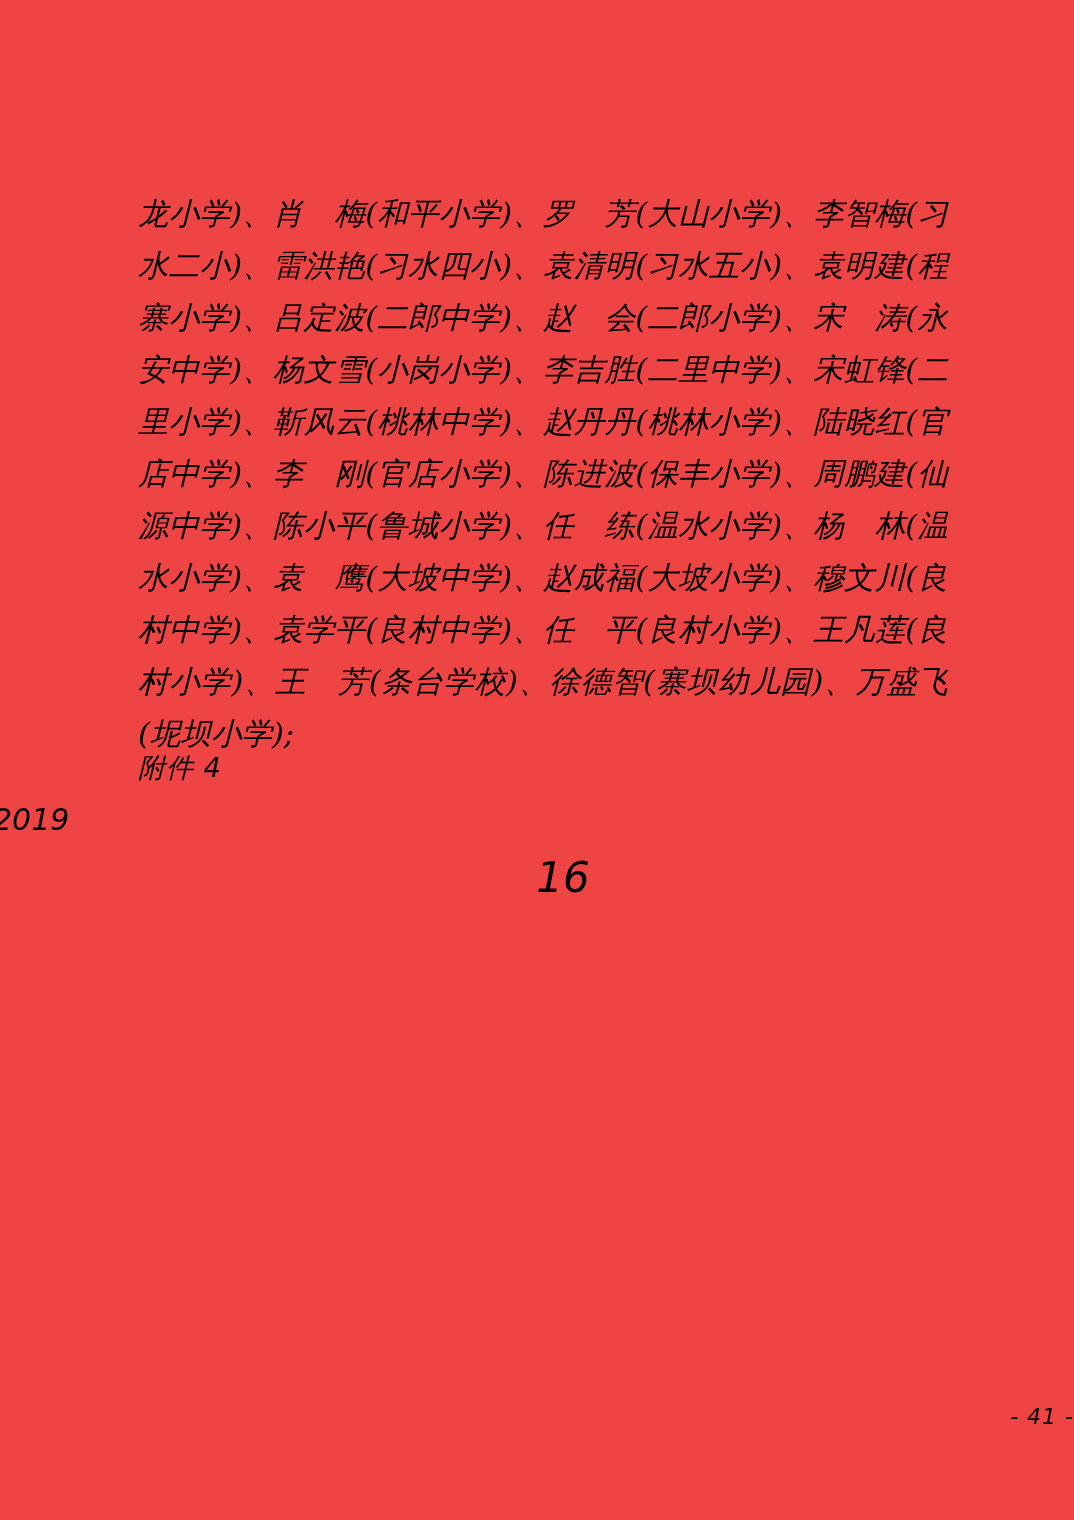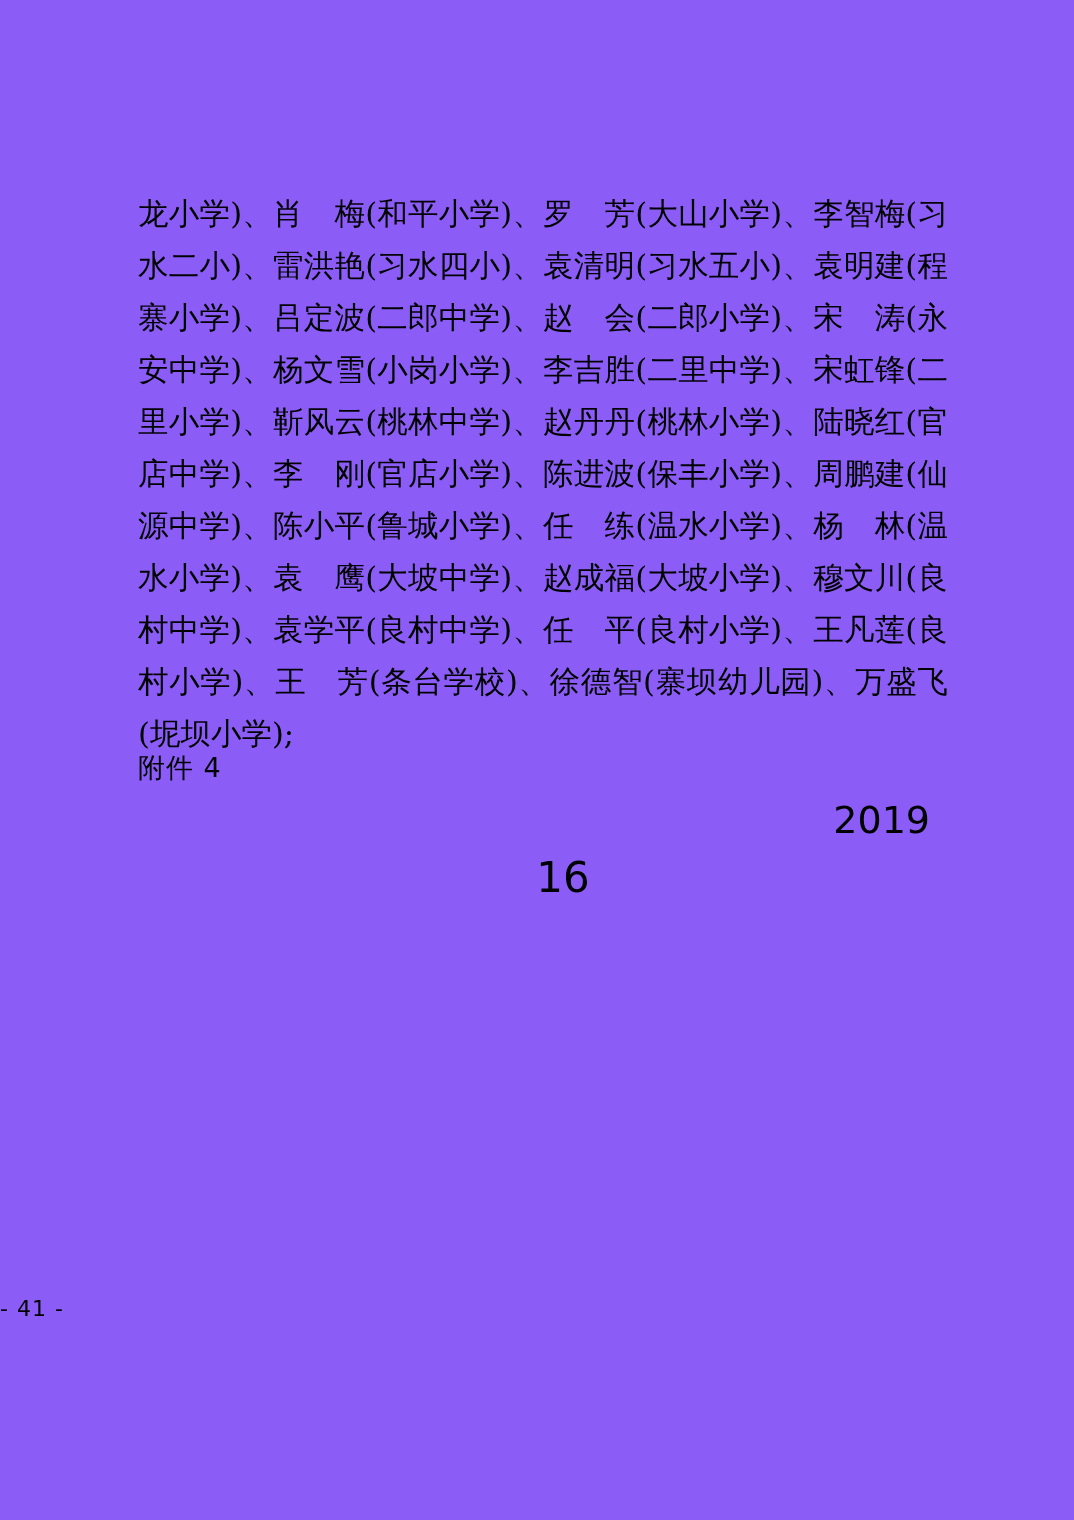--- a/index.html
+++ b/index.html
@@ -13,21 +13,22 @@
     position: relative;
     font-family: "DejaVu Serif", "Liberation Serif", serif;
     color: #000000;
     overflow: hidden;
   }
   .page {
     position: absolute;
     left: 0; top: 0;
     width: 1074px;
     height: 1520px;
-    background: #8b5cf6;
+    background: #ef4444;
+    font-style: italic;
   }
   .body-block {
     position: absolute;
     left: 138px;
     width: 810px;
   }
   .para {
     font-size: 30.5px;
     line-height: 52px;
     letter-spacing: 0px;
@@ -41,47 +42,47 @@
     position: absolute;
     left: 138px;
     top: 748px;
     font-family: "DejaVu Sans", "Liberation Sans", sans-serif;
     font-size: 27px;
     line-height: 40px;
     letter-spacing: 1px;
   }
   .title-line1 {
     position: absolute;
-    left: 120px;
+    left: 138px;
     top: 795px;
     width: 810px;
-    text-align: right;
+    text-align: left;
     font-family: "DejaVu Sans", "Liberation Sans", sans-serif;
-    font-size: 38px;
+    font-size: 30px;
     line-height: 50px;
     text-indent: -145px;
   }
   .title-line2 {
     position: absolute;
     left: 138px;
     top: 853px;
     width: 810px;
     text-align: center;
     font-family: "DejaVu Sans", "Liberation Sans", sans-serif;
     font-size: 42px;
     line-height: 50px;
     text-indent: 40px;
   }
   #para-two { top: 948px; }
   .page-number {
     position: absolute;
     left: 0;
-    top: 1296px;
+    top: 1404px;
     width: 1074px;
-    text-align: left;
+    text-align: right;
     font-family: "DejaVu Sans", "Liberation Sans", sans-serif;
     font-size: 22px;
     letter-spacing: 1px;
   }
 </style>
 </head>
 <body>
 
 <div class="page">
 

